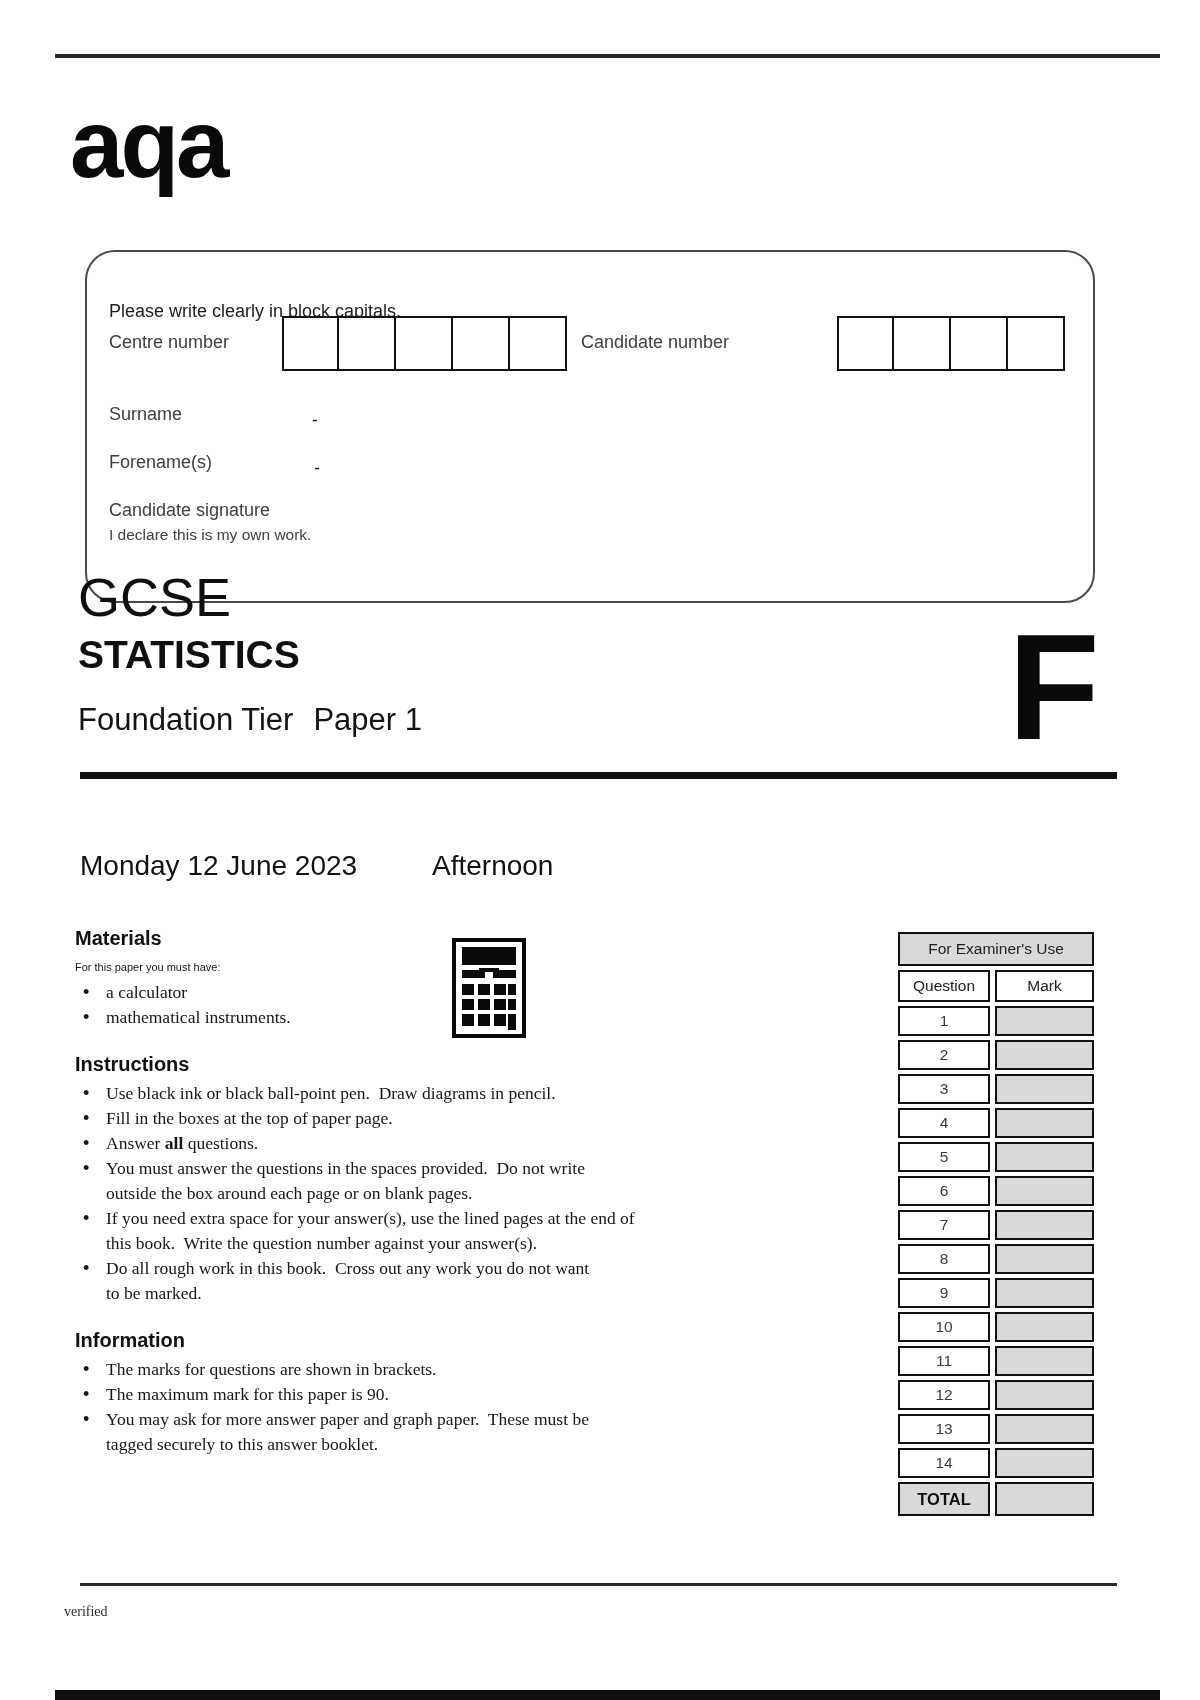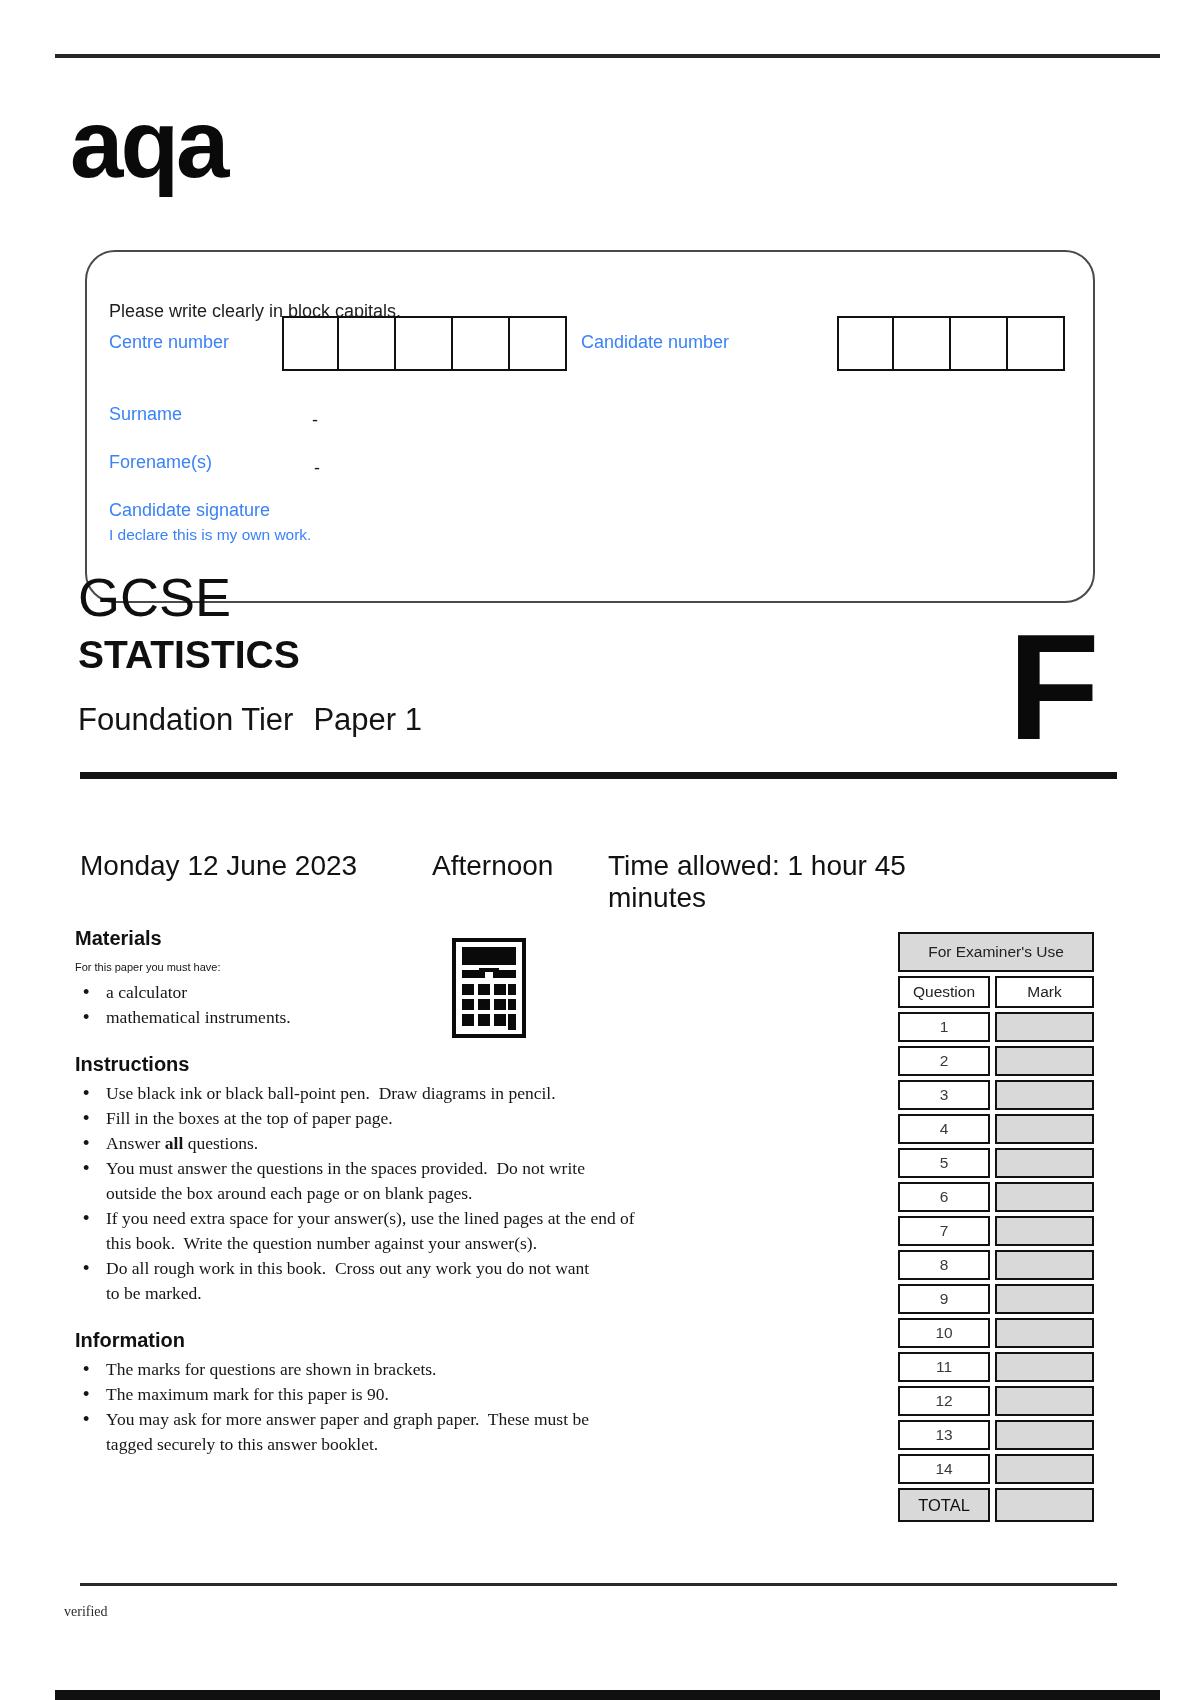--- a/index.html
+++ b/index.html
@@ -26,21 +26,21 @@
     font-size: 96px; font-weight: 700; letter-spacing: -3px;
     line-height: 1; color: #0a0a0a;
   }
 
   
   .cand-box {
     position: absolute; left: 85px; top: 250px; width: 1010px; height: 353px;
     border: 2px solid #4a4a4a; border-radius: 30px; background: #fff;
   }
   .cand-box .block-capitals { position: absolute; left: 22px; top: 22px; font-size: 18px; color: #1d1d1d; margin-top: 27px; }
-  .cand-label { position: absolute; font-size: 18px; color: #3b82f6; }
+  .cand-label { position: absolute; font-size: 18px; color: #404040; }
   .lbl-centre    { left: 22px;  top: 80px; }
   .lbl-candidate { left: 494px; top: 80px; }
   .lbl-surname   { left: 22px;  top: 152px; }
   .lbl-forename  { left: 22px;  top: 200px; }
   .lbl-signature { left: 22px;  top: 248px; }
   .lbl-declare   { left: 22px;  top: 274px; font-size: 15.5px; }
   .cellrow { position: absolute; top: 64px; display: flex; }
   .cellrow .cell {
     width: 57px; height: 55px; border: 2px solid #111; border-left: none; background: #fff;
   }
@@ -81,26 +81,26 @@
   
   .calc { position: absolute; left: 452px; top: 938px; }
 
   
   .exam-wrap { position: absolute; left: 893px; top: 928px; }
   table.exam { border-collapse: separate; border-spacing: 5px 4px; }
   table.exam th, table.exam td {
     border: 2.5px solid #111; padding: 0; text-align: center; vertical-align: middle;
     font-weight: 400;
   }
-  .exam .hdr   { background: #d9d9d9; height: 40px; width: 196px; font-size: 15.5px; color: #222; }
+  .exam .hdr   { background: #d9d9d9; height: 34px; width: 196px; font-size: 15.5px; color: #222; }
   .exam .qh    { background: #ffffff; height: 32px; width: 92px;  font-size: 15.5px; color: #222; }
   .exam .mh    { background: #ffffff; height: 32px; width: 99px;  font-size: 15.5px; color: #222; }
   .exam td.qcell { background: #ffffff; height: 30px; font-size: 15.5px; color: #3a3a3a; }
   .exam td.mcell { background: #d9d9d9; height: 30px; }
-  .exam td.total { background: #d9d9d9; height: 34px; font-weight: 400; font-size: 16.5px; color: #111; }
+  .exam td.total { background: #d9d9d9; height: 34px; font-weight: 700; font-size: 16.5px; color: #111; }
   .exam td.tmark { background: #d9d9d9; height: 34px; }
 
   
   .watermark {
     position: absolute; left: 64px; top: 1604px;
     font-family: "Liberation Serif", serif; font-size: 14px; color: #2c2c2c;
   }
 </style>
 </head>
 <body>
@@ -146,21 +146,20 @@
   <div class="t-tier">
     <span>Foundation Tier</span><span class="paper">Paper 1</span>
   </div>
   <div class="t-letter">F</div>
 
   <div class="rule-title"></div>
 
   <div class="session">
     <span class="s-date">Monday 12 June 2023</span>
     <span class="s-ampm">Afternoon</span>
-    <span class="s-time">Time allowed: 1 hour 45 minutes</span>
   </div>
 
   <div class="left-col">
 
     <h3 class="sec-head">Materials</h3>
     <div class="intro-line">For this paper you must have:</div>
     <ul class="blist">
       <li>
           <span class="line">a calculator</span>
         </li>

